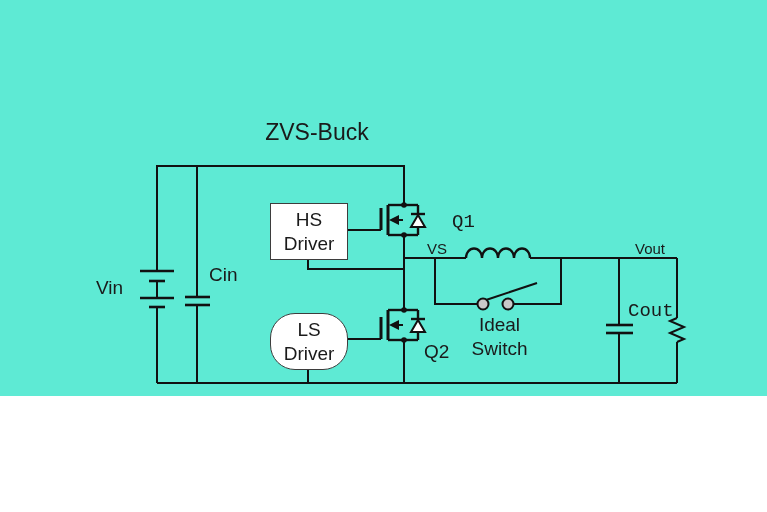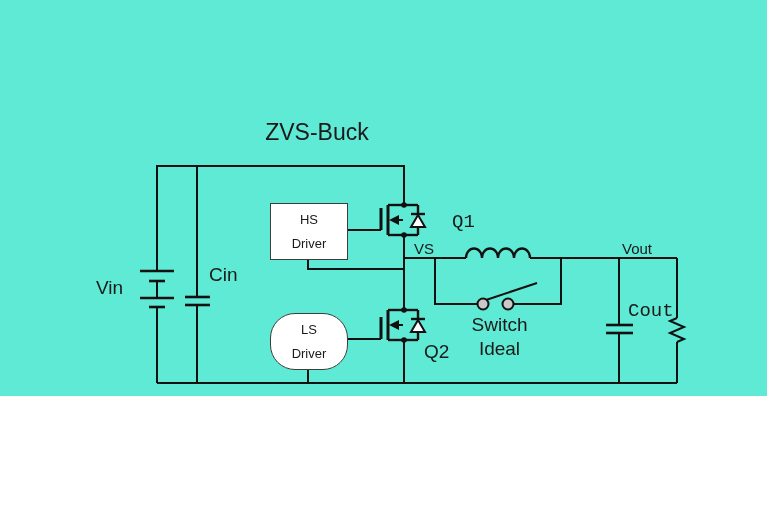--- a/index.html
+++ b/index.html
@@ -16,36 +16,36 @@
     overflow: hidden;
   }
   .canvas svg { position: absolute; left: 0; top: 0; }
   .lbl {
     position: absolute;
     color: #1a1a1a;
     font-size: 19px;
     line-height: 1.1;
     white-space: nowrap;
   }
-  .lbl.small { font-size: 15px; }
+  .lbl.small { font-size: 15px; margin-left: 13px; }
   .title {
     position: absolute;
     left: 252px; top: 119px; width: 130px;
     text-align: center;
     font-size: 23px;
     color: #1a1a1a;
   }
   .driver-box {
     position: absolute;
     width: 78px; height: 57px;
     border: 1.4px solid #3d3d3d;
     background: #ffffff;
     display: flex; flex-direction: column;
     align-items: center; justify-content: center;
-    font-size: 13px; line-height: 24px;
+    font-size: 19px; line-height: 24px;
     color: #1a1a1a;
   }
   .hs-box { left: 270px; top: 203px; }
   .ls-box { left: 270px; top: 313px; border-radius: 25px; }
   .ideal-switch-label {
     position: absolute;
     left: 451px; top: 313px; width: 97px;
     text-align: center;
     font-size: 19px; line-height: 24px;
   }
@@ -164,19 +164,19 @@
     <span>Driver</span>
   </div>
 
   <span class="lbl" style="left:452px; top:212px;font-family:Liberation Mono, monospace;">Q1</span>
   <span class="lbl" style="left:424px; top:342px;">Q2</span>
 
   <span class="lbl small" style="left:414px; top:241px;">VS</span>
   <span class="lbl small" style="left:622px; top:241px;">Vout</span>
 
   <div class="ideal-switch-label">
+    <div>Ideal</div>
     <div>Switch</div>
-    <div>Ideal</div>
   </div>
 
   <span class="lbl" style="left:628px; top:301px;font-family:Liberation Mono, monospace;">Cout</span>
 
 </div>
 
 </body></html>

